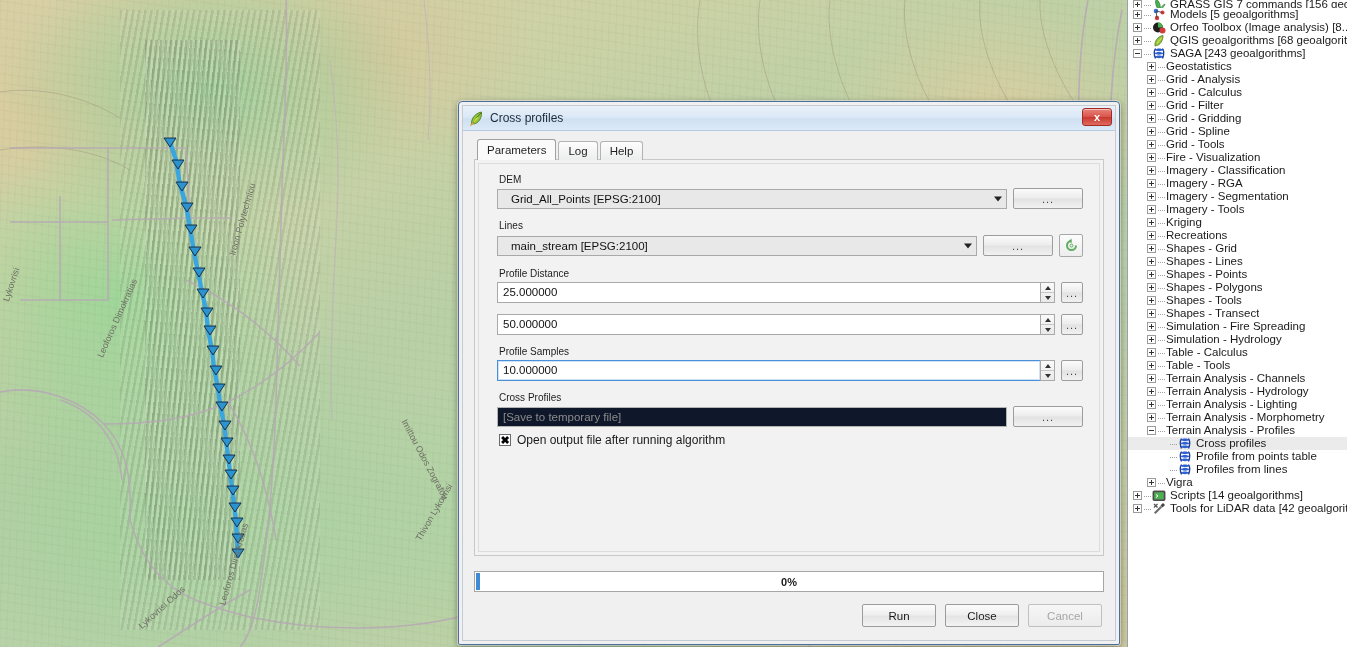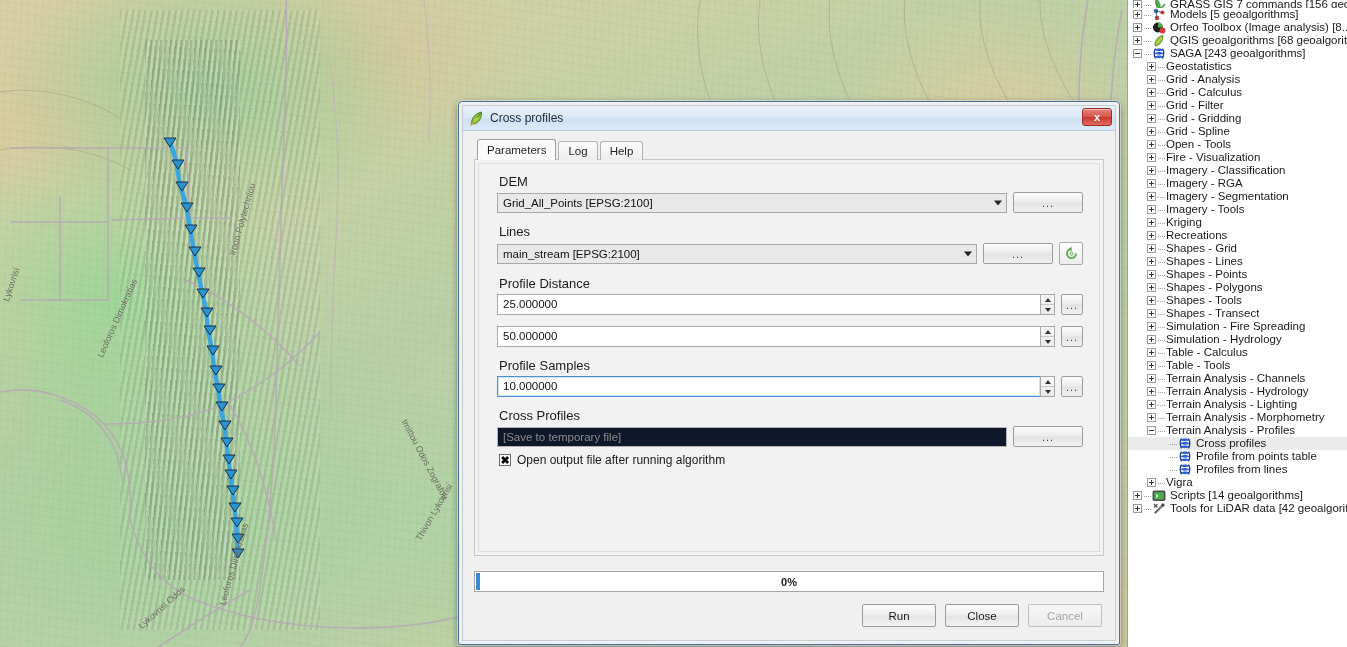--- a/index.html
+++ b/index.html
@@ -164,32 +164,32 @@
     height: 397px;
     margin-top: -1px;
     padding: 14px 20px 0 22px;
     position: relative;
     overflow: hidden;
   }
   .panel::after{
     content:""; position:absolute; inset:3px; border:1px solid #dcdcdc; pointer-events:none;
   }
 
-  .field-label { font-size: 13px; color: #1c1c1c; margin: 0 0 3px 2px; }
+  .field-label { font-size: 10px; color: #1c1c1c; margin: 0 0 3px 2px; }
   .row { display: flex; align-items: center; gap: 6px; margin-bottom: 11px; }
 
   .combo {
     flex: 1;
     height: 20px;
     background: #e8e8e8;
     border: 1px solid #a9a9a9;
     display: flex; align-items: center;
     font-size: 11.5px;
     color: #111;
-    padding-left: 5px;
+    padding-left: 13px;
     position: relative;
     cursor: pointer;
   }
   .combo .caret {
     position: absolute; right: 4px; top: 50%; transform: translateY(-50%);
     width: 0; height: 0; border-left: 4px solid transparent; border-right: 4px solid transparent;
     border-top: 5px solid #222;
   }
   .btn-dots {
     width: 70px; height: 21px;
@@ -453,21 +453,21 @@
         <div class="tree-row">
           <span style="display: inline-block; width: 17px; min-width: 17px; height: 9px;"></span>
           <span class="tw box plus"></span>
           <span class="dots"></span>
           <span class="tree-label">Grid - Spline</span>
         </div>
         <div class="tree-row">
           <span style="display: inline-block; width: 17px; min-width: 17px; height: 9px;"></span>
           <span class="tw box plus"></span>
           <span class="dots"></span>
-          <span class="tree-label">Open - Tools</span>
+          <span class="tree-label">Grid - Tools</span>
         </div>
         <div class="tree-row">
           <span style="display: inline-block; width: 17px; min-width: 17px; height: 9px;"></span>
           <span class="tw box plus"></span>
           <span class="dots"></span>
           <span class="tree-label">Fire - Visualization</span>
         </div>
         <div class="tree-row">
           <span style="display: inline-block; width: 17px; min-width: 17px; height: 9px;"></span>
           <span class="tw box plus"></span>

